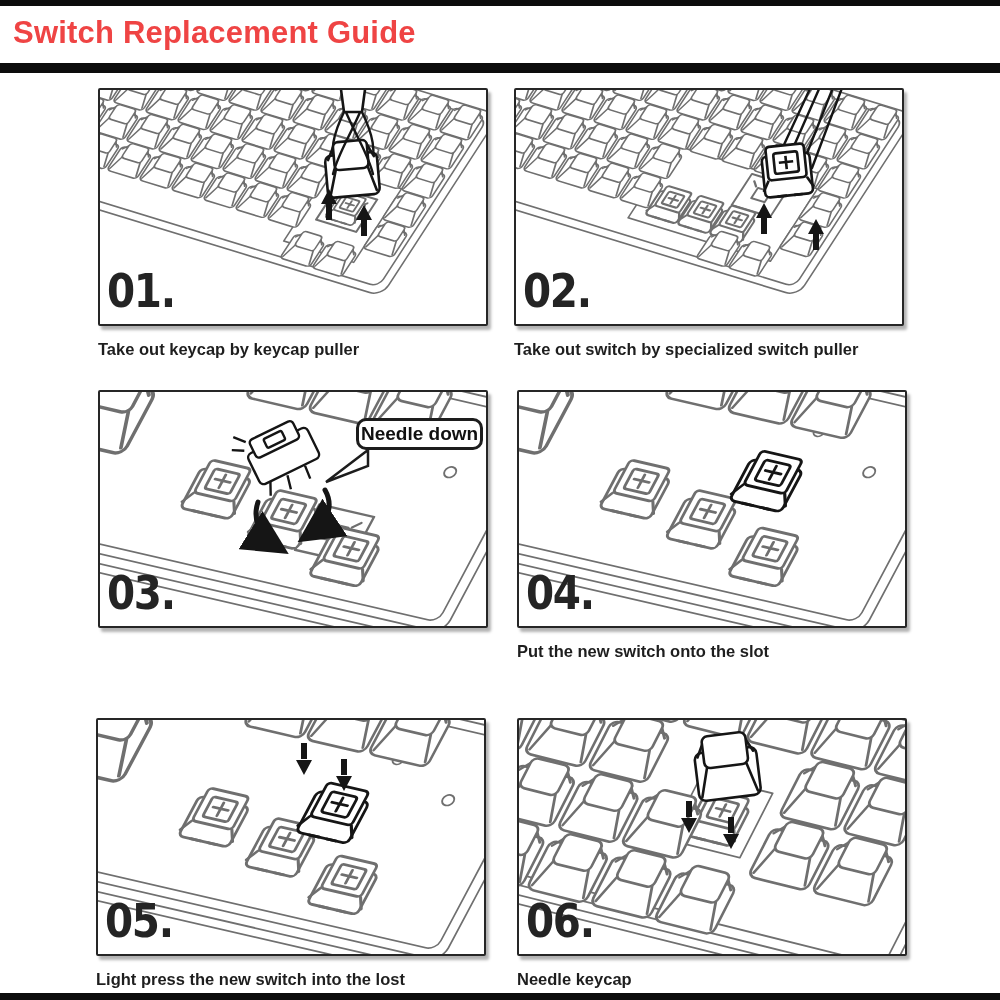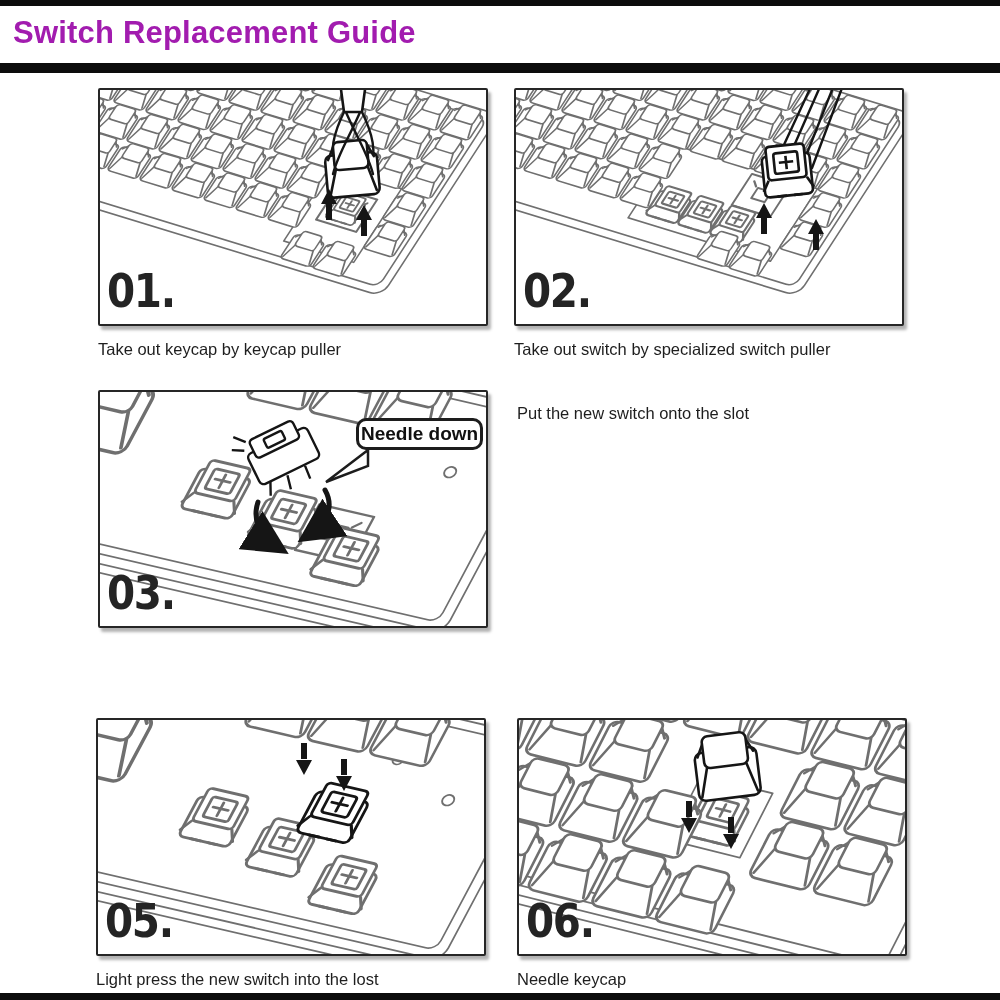--- a/index.html
+++ b/index.html
@@ -2,32 +2,32 @@
 <html><head>
 <meta charset="utf-8">
 <style>
   html,body{margin:0;padding:0}
   body{width:1000px;height:1000px;position:relative;background:#ffffff;overflow:hidden;
        font-family:"Liberation Sans",sans-serif;}
   .bar{position:absolute;left:0;width:1000px;background:#0c0c0c}
   #bar-top{top:0;height:6px}
   #bar-title{top:63px;height:10px}
   #bar-bottom{bottom:0;height:7px}
-  .title{position:absolute;top:15px;left:13px;font-size:31px;font-weight:600;color:#a21caf;letter-spacing:.2px}
+  .title{position:absolute;top:15px;left:13px;font-size:31px;font-weight:600;color:#ef4444;letter-spacing:.2px}
   .cell{position:absolute;width:392px}
   #cell1{left:98px;top:88px}  #cell2{left:514px;top:88px}
   #cell3{left:98px;top:390px} #cell4{left:517px;top:390px}
   #cell5{left:96px;top:718px} #cell6{left:517px;top:718px}
   .panel{position:relative;width:386px;height:234px;border:2px solid #262626;background:#fff;
          border-radius:2px;box-shadow:3px 4px 3px rgba(0,0,0,.30);overflow:hidden}
   .art{position:absolute;left:0;top:0;width:386px;height:234px}
   .step-num{position:absolute;left:7px;bottom:10px;font-size:46px;font-weight:800;color:#242424;
             letter-spacing:-1.5px;transform:scaleX(.88);transform-origin:left bottom;
             font-family:"DejaVu Sans",sans-serif;line-height:1}
-  .caption{margin-top:13px;font-size:16.5px;font-weight:normal;color:#1e1e1e;line-height:1.28;padding-right:4px}
+  .caption{margin-top:13px;font-size:16.5px;font-weight:bold;color:#1e1e1e;line-height:1.28;padding-right:4px}
   .callout{position:absolute;left:256px;top:26px;border:3px solid #1d1d1d;border-radius:10px;
            padding:2px 2px;font-size:19px;font-weight:bold;color:#111;background:#fff;white-space:nowrap;z-index:2}
   
   .ln{stroke:#6f6f6f;fill:#fff;stroke-linejoin:round;stroke-linecap:round}
   .bd{stroke:#151515;fill:#fff;stroke-linejoin:round;stroke-linecap:round}
   .wire{stroke:#151515;fill:none;stroke-width:2.4;stroke-linecap:round}
   .fillb{fill:#151515;stroke:none}
   .barr{fill:none;stroke:#151515;stroke-width:5;stroke-linecap:round}
 </style>
 </head>
@@ -253,20 +253,43 @@
       <path class="barr" d="M225,98 C234,114 228,130 210,142" marker-end="url(#mh)"></path>
       <path class="barr" d="M158,110 C152,128 160,144 176,154" marker-end="url(#mh)"></path>
       <path d="M268,58 L226,90 L268,74 Z" fill="#fff" stroke="#1d1d1d" stroke-width="2.5"></path>
     </svg>
     <div class="callout">Needle down</div>
     <div class="step-num">03.</div>
   </div>
 </div>
 
 <div class="cell" id="cell4">
+  <div class="panel">
+    <svg class="art" viewBox="0 0 386 234">
+      <g class="ln" stroke-width="2.2" transform="translate(8,16) scale(0.8) rotate(13) skewX(-15)">
+        <rect x="-80" y="-120" width="600" height="300" rx="18"></rect>
+        <rect x="-67" y="-108" width="574" height="276" rx="13"></rect>
+        <path d="M-80,192 L470,192 M-80,203 L430,203" fill="none"></path>
+        <circle cx="430" cy="-18" r="7"></circle>
+        <circle cx="348" cy="-53" r="6"></circle>
+        <use href="#kc" transform="translate(150,-118) scale(1.5)"></use>
+          <use href="#kc" transform="translate(230,-118) scale(1.5)"></use>
+          <use href="#kc" transform="translate(310,-118) scale(1.5)"></use>
+        <use href="#kc" transform="translate(-55,-35) scale(2)"></use>
+          <use href="#kc" transform="translate(-95,65) scale(2)"></use>
+        <use href="#sw" transform="translate(140,34) scale(1.6)"></use>
+        <use href="#sw" transform="translate(234,52) scale(1.6)"></use>
+        <use href="#sw" transform="translate(328,80) scale(1.6)"></use>
+        <g stroke="#151515" stroke-width="2.2">
+          <use href="#sw" transform="translate(284,-14) scale(1.65)"></use>
+        </g>
+      </g>
+    </svg>
+    <div class="step-num">04.</div>
+  </div>
   <div class="caption">Put the new switch onto the slot</div>
 </div>
 
 <div class="cell" id="cell5">
   <div class="panel">
     <svg class="art" viewBox="0 0 386 234">
       <g class="ln" stroke-width="2.2" transform="translate(8,16) scale(0.8) rotate(13) skewX(-15)">
         <rect x="-80" y="-120" width="600" height="300" rx="18"></rect>
         <rect x="-67" y="-108" width="574" height="276" rx="13"></rect>
         <path d="M-80,192 L470,192 M-80,203 L430,203" fill="none"></path>

